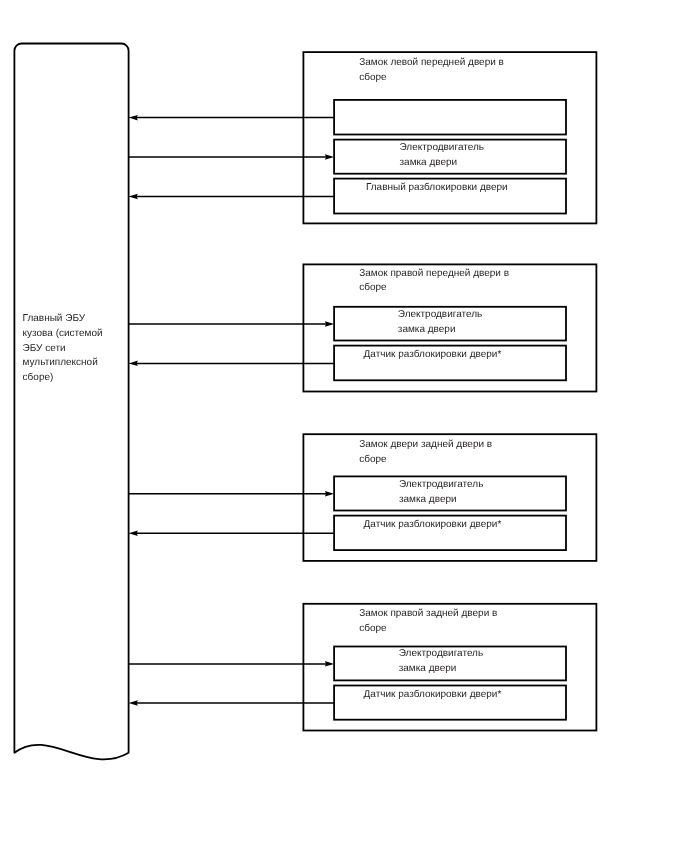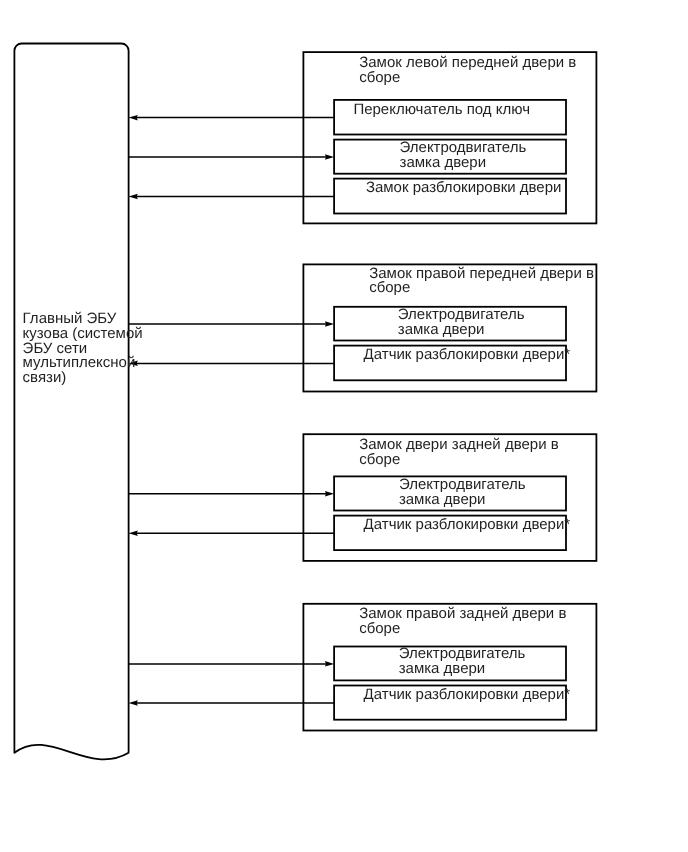--- a/index.html
+++ b/index.html
@@ -1,21 +1,21 @@
 <!DOCTYPE html>
 <html><head>
 <meta charset="utf-8">
 <style>
   html,body{margin:0;padding:0;background:#ffffff;}
   body{width:688px;height:852px;position:relative;overflow:hidden;
        font-family:"Liberation Sans",sans-serif;color:#231f20;
        -webkit-font-smoothing:antialiased;text-rendering:geometricPrecision;}
   .layer{position:absolute;left:0;top:0;width:688px;height:852px;}
   svg.layer{pointer-events:none;}
-  .txt{position:absolute;font-family:"Liberation Sans",sans-serif;font-size:15px;
+  .txt{position:absolute;font-family:"Liberation Sans",sans-serif;font-size:10px;
        line-height:14.7px;color:#231f20;white-space:pre;}
   .txt div{font:inherit;color:inherit;}
 </style>
 </head>
 <body>
 
 <svg class="layer" viewBox="0 0 688 852">
   <path d="M 14.4 752.8 L 14.4 50.7 A 7.2 7.2 0 0 1 21.6 43.5 L 121.4 43.5 A 7.2 7.2 0 0 1 128.6 50.7 L 128.6 752.7 C 88.0 776.6 49.0 726.1 14.4 752.8 Z" fill="#ffffff" stroke="#000000" stroke-width="1.8" stroke-linejoin="round"></path>
   <g>
     <rect x="303.4" y="52.1" width="293.0" height="171.3" fill="none" stroke="#000" stroke-width="1.8"></rect>
@@ -54,26 +54,26 @@
     <path d="M 135.8 533.2 L 334.1 533.2" stroke="#000" stroke-width="1.5" fill="none"></path>
     <path d="M 128.6 533.2 L 137.8 530.5 L 136.7 533.2 L 137.8 536.0 Z" fill="#000"></path>
     <path d="M 128.6 663.9 L 326.9 663.9" stroke="#000" stroke-width="1.5" fill="none"></path>
     <path d="M 334.1 663.9 L 324.9 661.1 L 326.0 663.9 L 324.9 666.6 Z" fill="#000"></path>
     <path d="M 135.8 703.0 L 334.1 703.0" stroke="#000" stroke-width="1.5" fill="none"></path>
     <path d="M 128.6 703.0 L 137.8 700.2 L 136.7 703.0 L 137.8 705.8 Z" fill="#000"></path>
   </g>
 </svg>
 
 <div class="layer">
-  <div class="txt" style="left:22.6px;top:312.2px;"><div>Главный ЭБУ</div><div>кузова (системой</div><div>ЭБУ сети</div><div>мультиплексной</div><div>связи)</div></div>
+  <div class="txt" style="left:22.6px;top:312.2px;"><div>Главный ЭБУ</div><div>кузова (системой</div><div>ЭБУ сети</div><div>мультиплексной</div><div>сборе)</div></div>
   <div class="txt" style="left:359.2px;top:56.3px;"><div>Замок левой передней двери в</div><div>сборе</div></div>
-  <div class="txt" style="left:353.4px;top:102.5px;"><div>Переключатель под ключ</div></div>
+  <div class="txt" style="left:353.4px;top:102.5px;"></div>
   <div class="txt" style="left:399.5px;top:141.2px;"><div>Электродвигатель</div><div>замка двери</div></div>
-  <div class="txt" style="left:365.9px;top:181.3px;"><div>Замок разблокировки двери</div></div>
-  <div class="txt" style="left:359.2px;top:266.7px;margin-left:10px;"><div>Замок правой передней двери в</div><div>сборе</div></div>
+  <div class="txt" style="left:365.9px;top:181.3px;"><div>Главный разблокировки двери</div></div>
+  <div class="txt" style="left:359.2px;top:266.7px;"><div>Замок правой передней двери в</div><div>сборе</div></div>
   <div class="txt" style="left:397.8px;top:308.1px;"><div>Электродвигатель</div><div>замка двери</div></div>
   <div class="txt" style="left:363.6px;top:348.3px;"><div>Датчик разблокировки двери*</div></div>
   <div class="txt" style="left:359.2px;top:438.4px;"><div>Замок двери задней двери в</div><div>сборе</div></div>
   <div class="txt" style="left:398.9px;top:477.8px;"><div>Электродвигатель</div><div>замка двери</div></div>
   <div class="txt" style="left:363.6px;top:518.2px;"><div>Датчик разблокировки двери*</div></div>
   <div class="txt" style="left:359.2px;top:607.0px;"><div>Замок правой задней двери в</div><div>сборе</div></div>
   <div class="txt" style="left:398.7px;top:646.9px;"><div>Электродвигатель</div><div>замка двери</div></div>
   <div class="txt" style="left:363.6px;top:688.2px;"><div>Датчик разблокировки двери*</div></div>
 </div>
 

